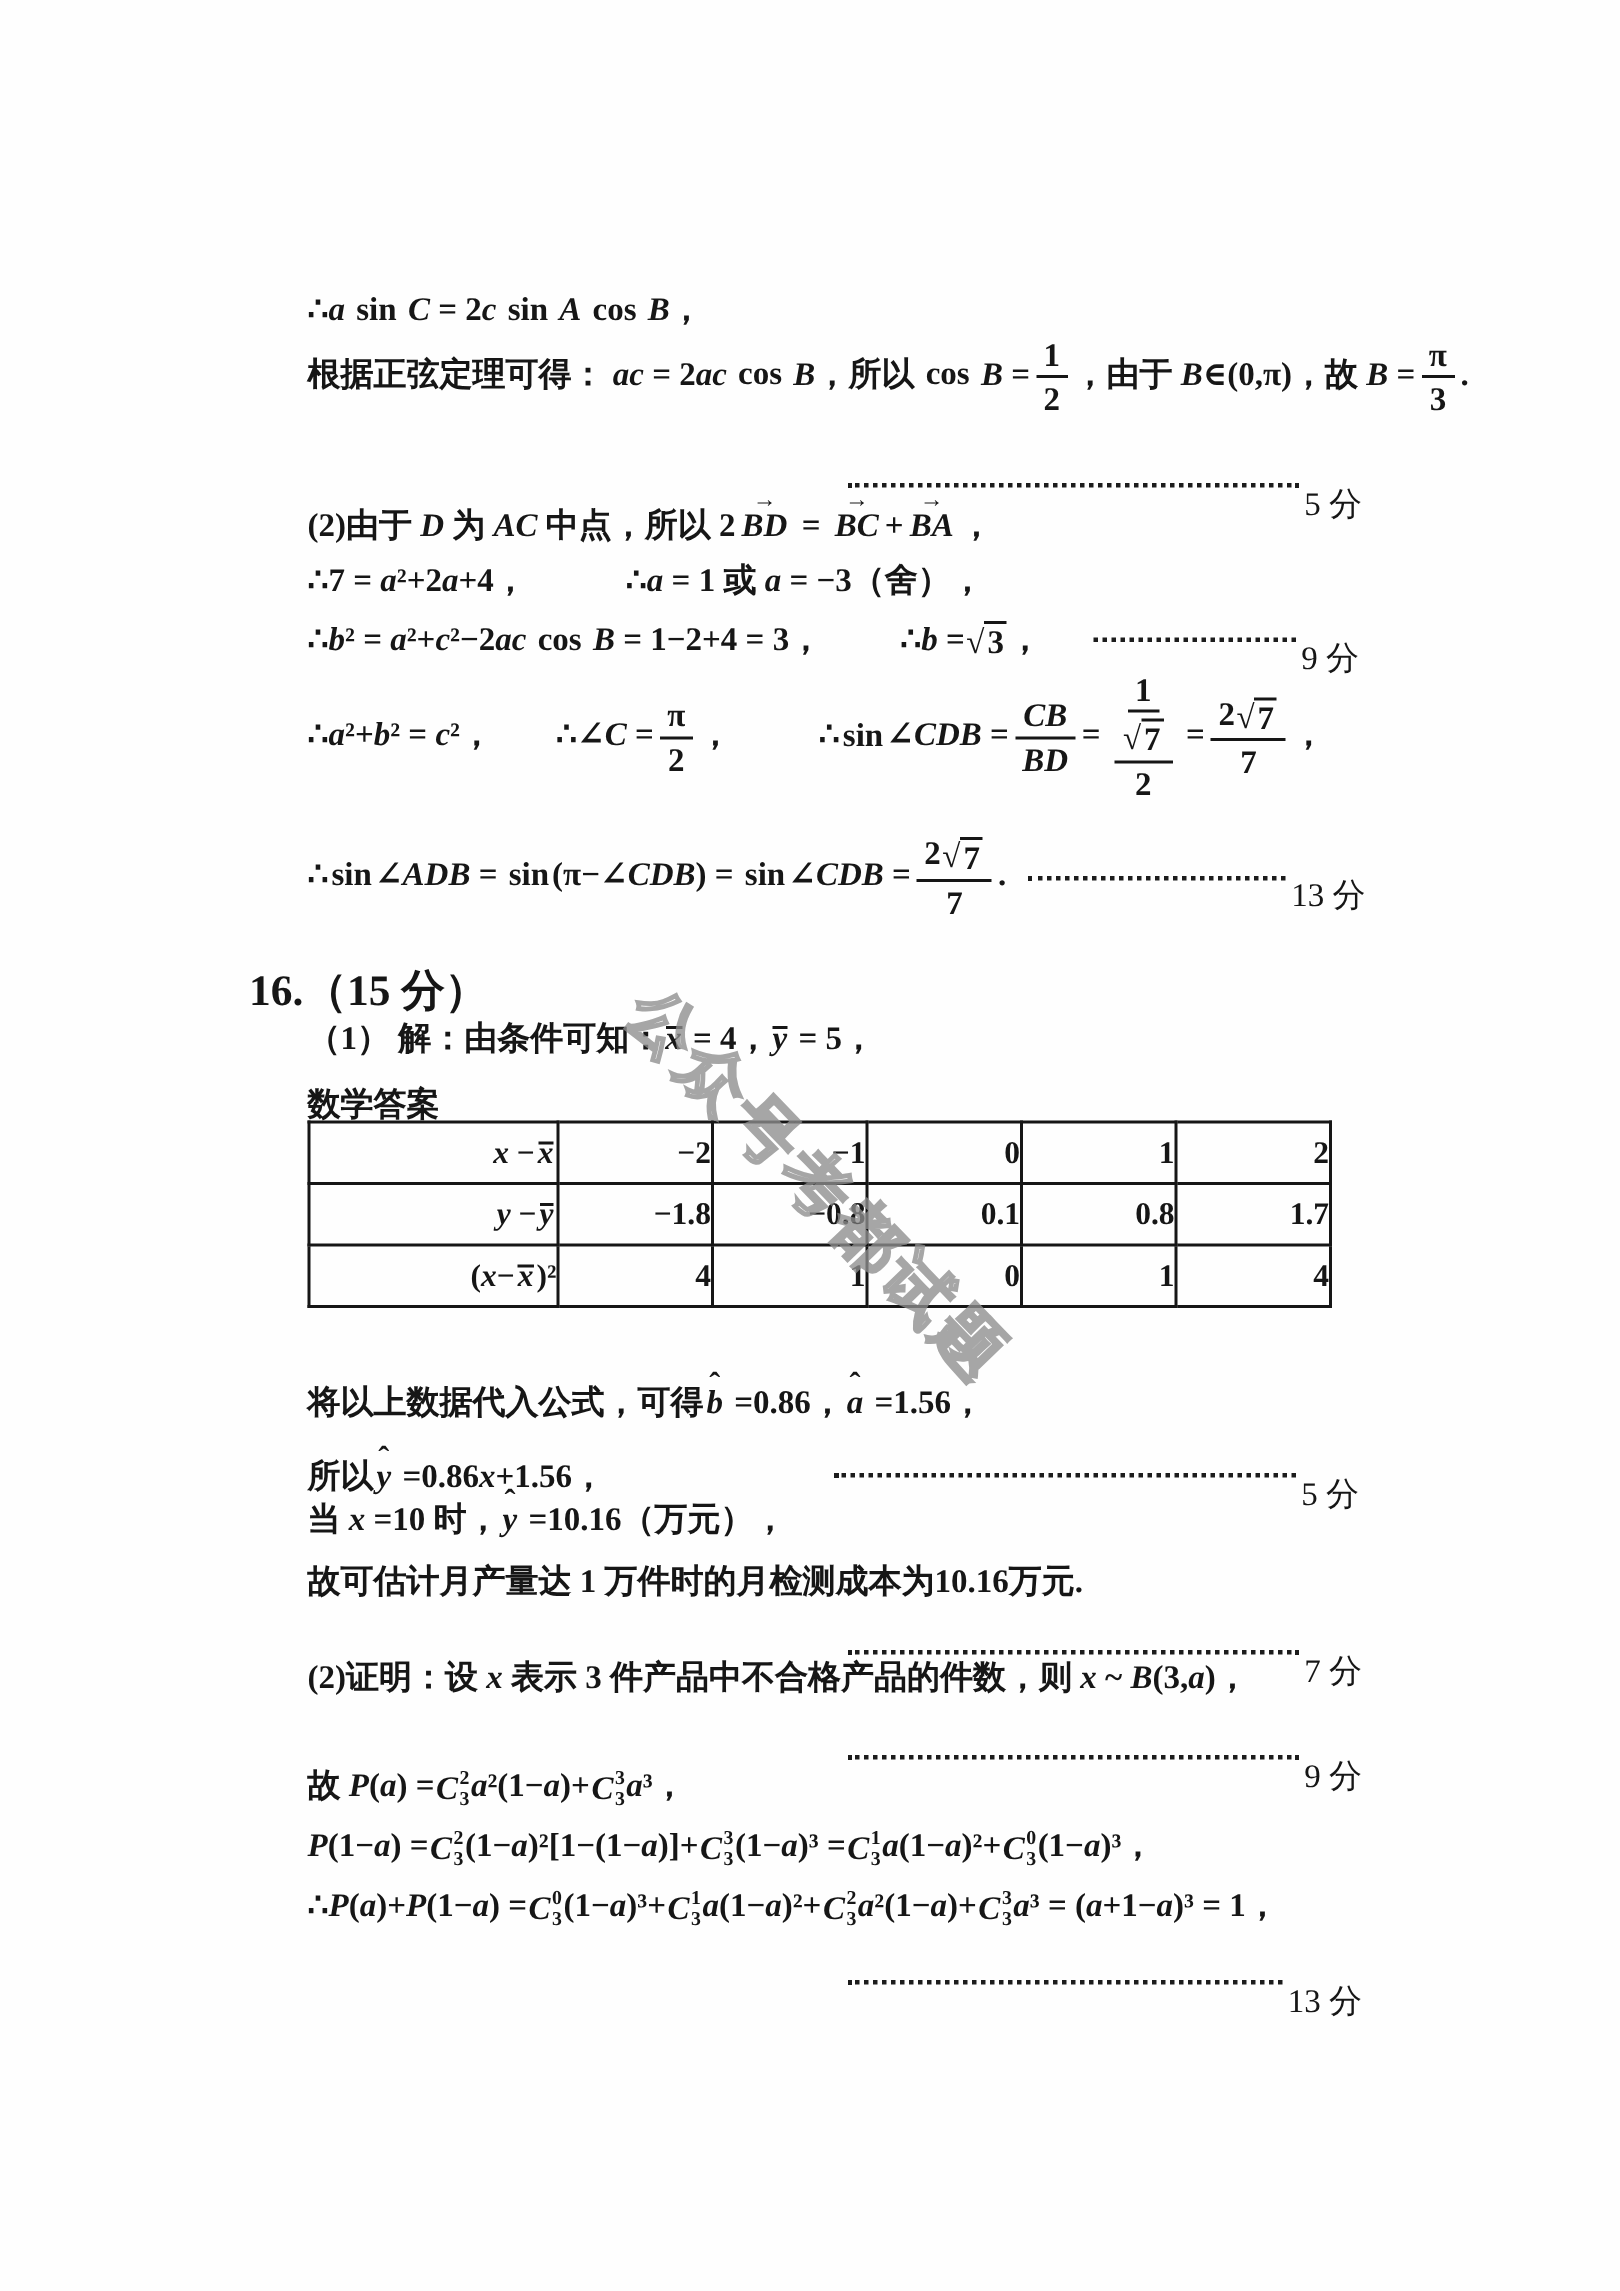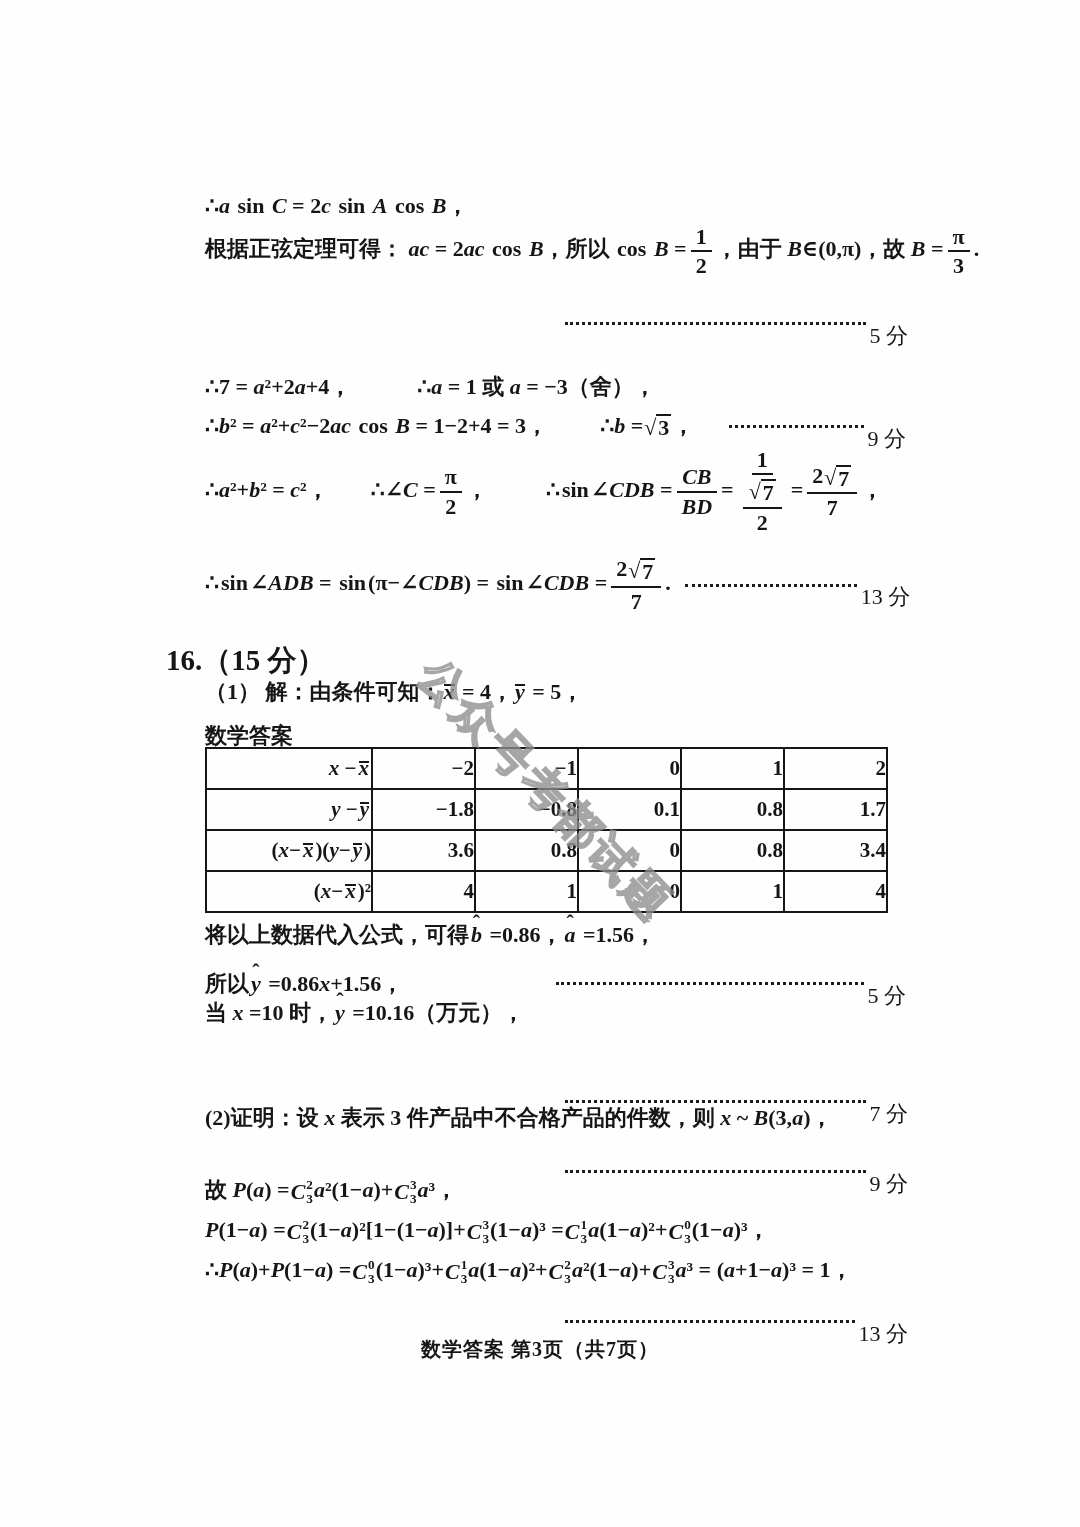--- a/index.html
+++ b/index.html
@@ -57,20 +57,21 @@
   <div class="wm">公众号考都试题</div>
 
   <div class="line" style="top:192px">∴<i>a</i> <span class="fn">sin</span> <i>C</i> = 2<i>c</i> <span class="fn">sin</span> <i>A</i> <span class="fn">cos</span> <i>B</i>，</div>
   <div class="line" style="top:224px">根据正弦定理可得： <i>ac</i> = 2<i>ac</i> <span class="fn">cos</span> <i>B</i>，所以 <span class="fn">cos</span> <i>B</i> =<span class="frac"><span class="num">1</span><span class="den">2</span></span>，由于 <i>B</i>∈(0,π)，故 <i>B</i> =<span class="frac"><span class="num">π</span><span class="den">3</span></span>.</div>
 
   <div class="srow" style="top:296px;left:565px;right:172px">
     <span class="leader"></span>
     <span class="score">5 分</span>
   </div>
 
+  <div class="line" style="top:336px">(2)由于 <i>D</i> 为 <i>AC</i> 中点，所以 2<span class="vec">BD</span> = <span class="vec">BC</span>+<span class="vec">BA</span>，</div>
   <div class="line" style="top:373px">∴7 = <i>a</i>²+2<i>a</i>+4，<span class="sp" style="width: 66px;"></span>∴<i>a</i> = 1 或 <i>a</i> = −3（舍），</div>
 
   <div class="line combo" style="top:400px">
     <span class="math">∴<i>b</i>² = <i>a</i>²+<i>c</i>²−2<i>ac</i> <span class="fn">cos</span> <i>B</i> = 1−2+4 = 3，<span class="sp" style="width: 52px;"></span>∴<i>b</i> =<span class="sqrt"><span class="rad">3</span></span>，</span>
     <span class="rgt">
       <span class="leader" style="width:135px"></span>
       <span class="score">9 分</span>
     </span>
   </div>
 
@@ -108,28 +109,20 @@
         </tr>
         <tr>
           <td class="rowhead"><i>y</i> −<span class="bar">y</span></td>
           <td>−1.8</td>
           <td>−0.8</td>
           <td>0.1</td>
           <td>0.8</td>
           <td>1.7</td>
         </tr>
         <tr>
-          <td class="rowhead">(<i>x</i>−<span class="bar">x</span>)(<i>y</i>−<span class="bar">y</span>)</td>
-          <td>3.6</td>
-          <td>0.8</td>
-          <td>0</td>
-          <td>0.8</td>
-          <td>3.4</td>
-        </tr>
-        <tr>
           <td class="rowhead">(<i>x</i>−<span class="bar">x</span>)²</td>
           <td>4</td>
           <td>1</td>
           <td>0</td>
           <td>1</td>
           <td>4</td>
         </tr>
       </tbody>
   </table>
 
@@ -137,20 +130,21 @@
 
   <div class="line combo" style="top:957px">
     <span class="math">所以<span class="hat">y</span> =0.86<i>x</i>+1.56，</span>
     <span class="rgt">
       <span class="leader" style="width:308px"></span>
       <span class="score">5 分</span>
     </span>
   </div>
 
   <div class="line" style="top:999px">当 <i>x</i> =10 时，<span class="hat">y</span> =10.16（万元），</div>
+  <div class="line" style="top:1040px">故可估计月产量达 1 万件时的月检测成本为10.16万元.</div>
 
   <div class="srow" style="top:1074px;left:565px;right:172px">
     <span class="leader"></span>
     <span class="score">7 分</span>
   </div>
 
   <div class="line" style="top:1104px">(2)证明：设 <i>x</i> 表示 3 件产品中不合格产品的件数，则 <i>x</i> ~ <i>B</i>(3,<i>a</i>)，</div>
 
   <div class="srow" style="top:1144px;left:565px;right:172px">
     <span class="leader"></span>
@@ -159,15 +153,14 @@
 
   <div class="line" style="top:1176px">故 <i>P</i>(<i>a</i>) =<span class="cscr"><span class="cb">C</span><span class="stk"><span>2</span><span>3</span></span></span><i>a</i>²(1−<i>a</i>)+<span class="cscr"><span class="cb">C</span><span class="stk"><span>3</span><span>3</span></span></span><i>a</i>³，</div>
   <div class="line" style="top:1216px"><i>P</i>(1−<i>a</i>) =<span class="cscr"><span class="cb">C</span><span class="stk"><span>2</span><span>3</span></span></span>(1−<i>a</i>)²[1−(1−<i>a</i>)]+<span class="cscr"><span class="cb">C</span><span class="stk"><span>3</span><span>3</span></span></span>(1−<i>a</i>)³ =<span class="cscr"><span class="cb">C</span><span class="stk"><span>1</span><span>3</span></span></span><i>a</i>(1−<i>a</i>)²+<span class="cscr"><span class="cb">C</span><span class="stk"><span>0</span><span>3</span></span></span>(1−<i>a</i>)³，</div>
   <div class="line" style="top:1256px">∴<i>P</i>(<i>a</i>)+<i>P</i>(1−<i>a</i>) =<span class="cscr"><span class="cb">C</span><span class="stk"><span>0</span><span>3</span></span></span>(1−<i>a</i>)³+<span class="cscr"><span class="cb">C</span><span class="stk"><span>1</span><span>3</span></span></span><i>a</i>(1−<i>a</i>)²+<span class="cscr"><span class="cb">C</span><span class="stk"><span>2</span><span>3</span></span></span><i>a</i>²(1−<i>a</i>)+<span class="cscr"><span class="cb">C</span><span class="stk"><span>3</span><span>3</span></span></span><i>a</i>³ = (<i>a</i>+1−<i>a</i>)³ = 1，</div>
 
   <div class="srow" style="top:1294px;left:565px;right:172px">
     <span class="leader"></span>
     <span class="score">13 分</span>
   </div>
 
-  <div class="footer" style="top:1336px">数学答案 第3页（共7页）</div>
 
 </div>
 
 </body></html>

